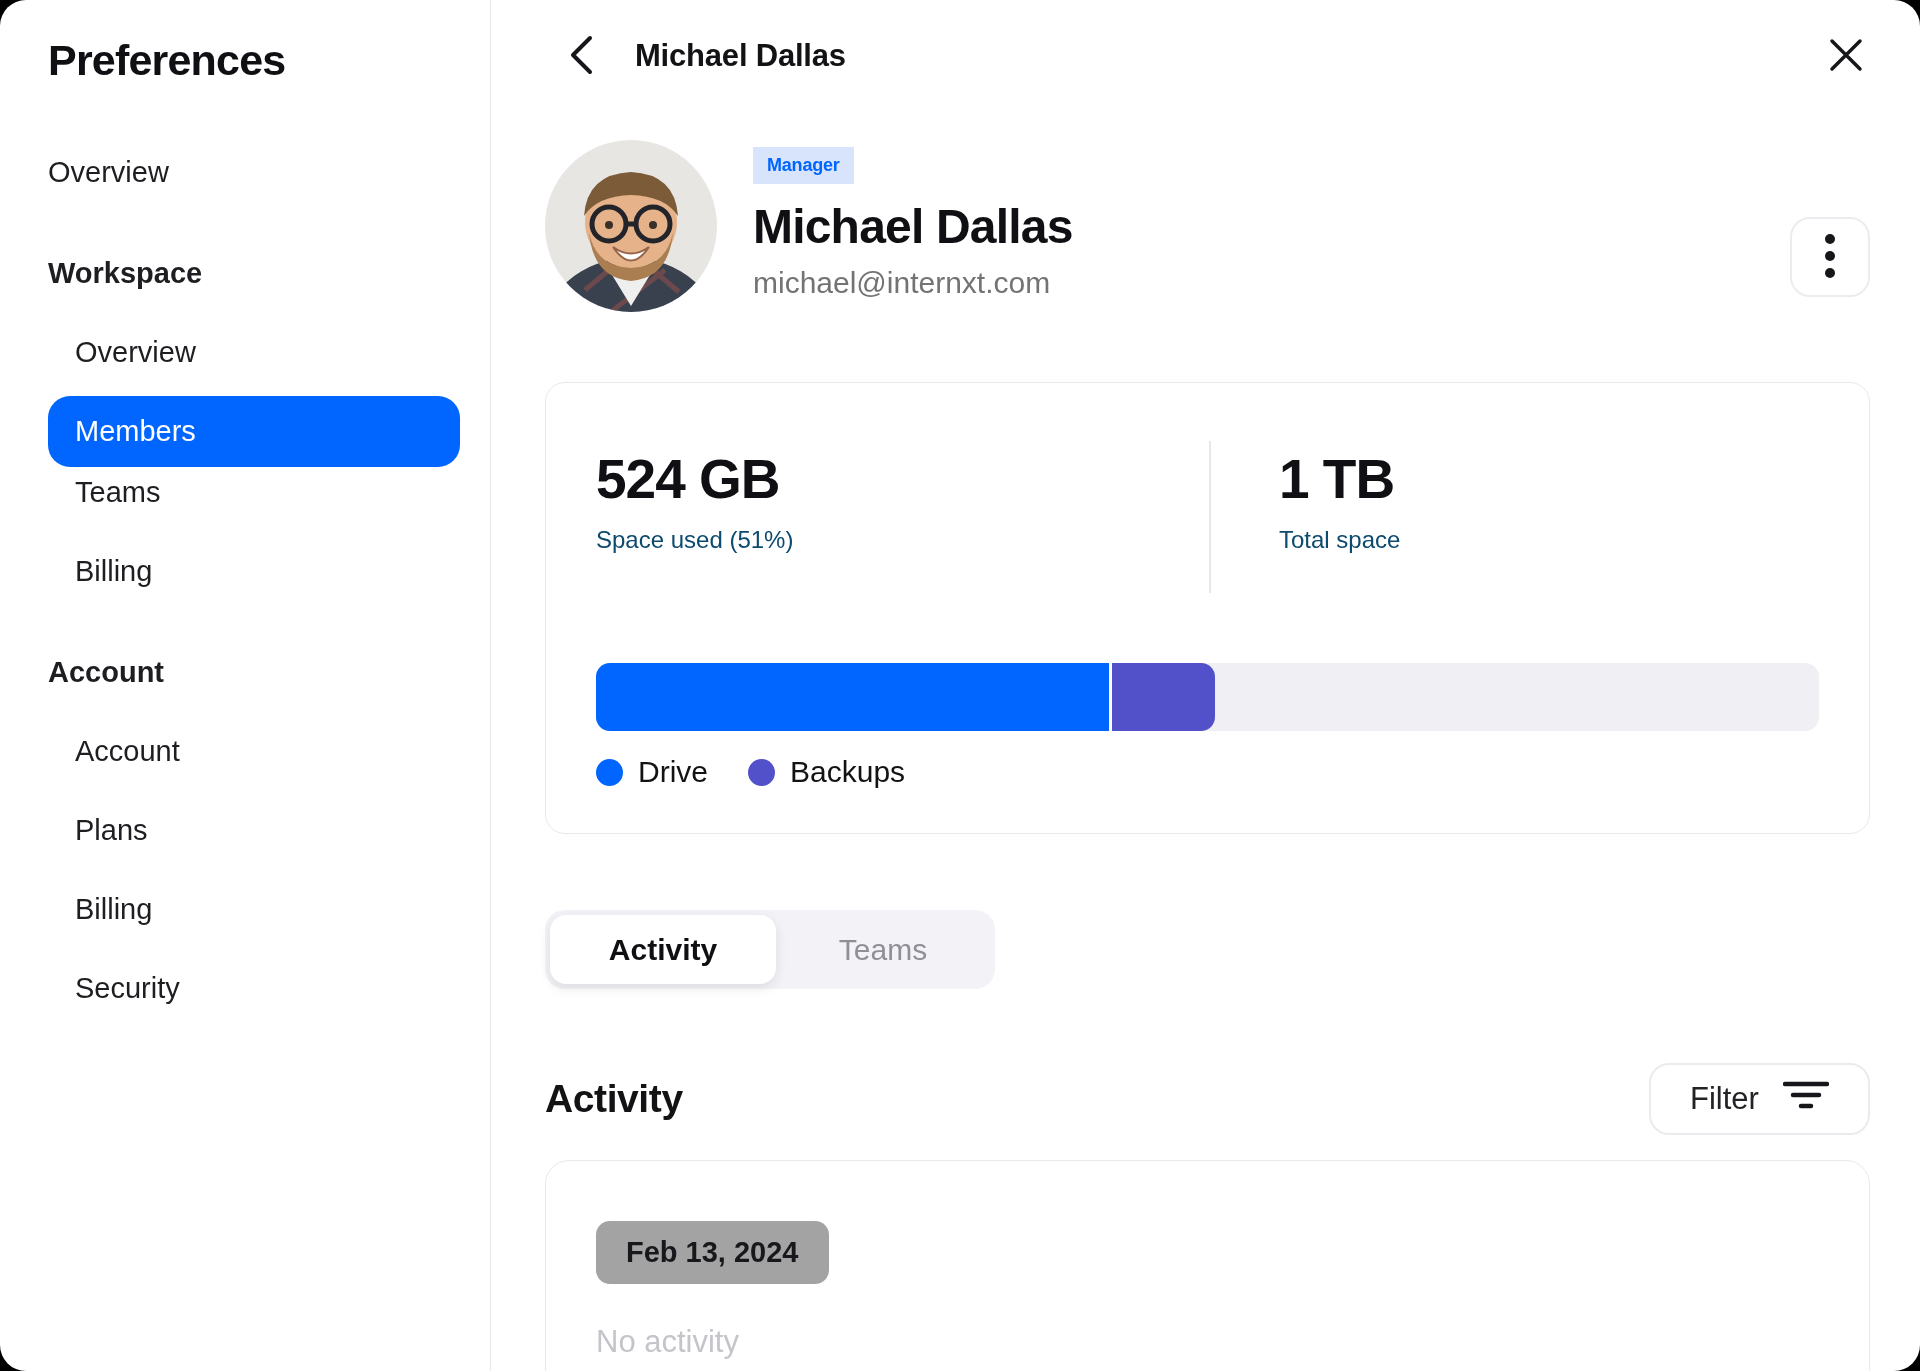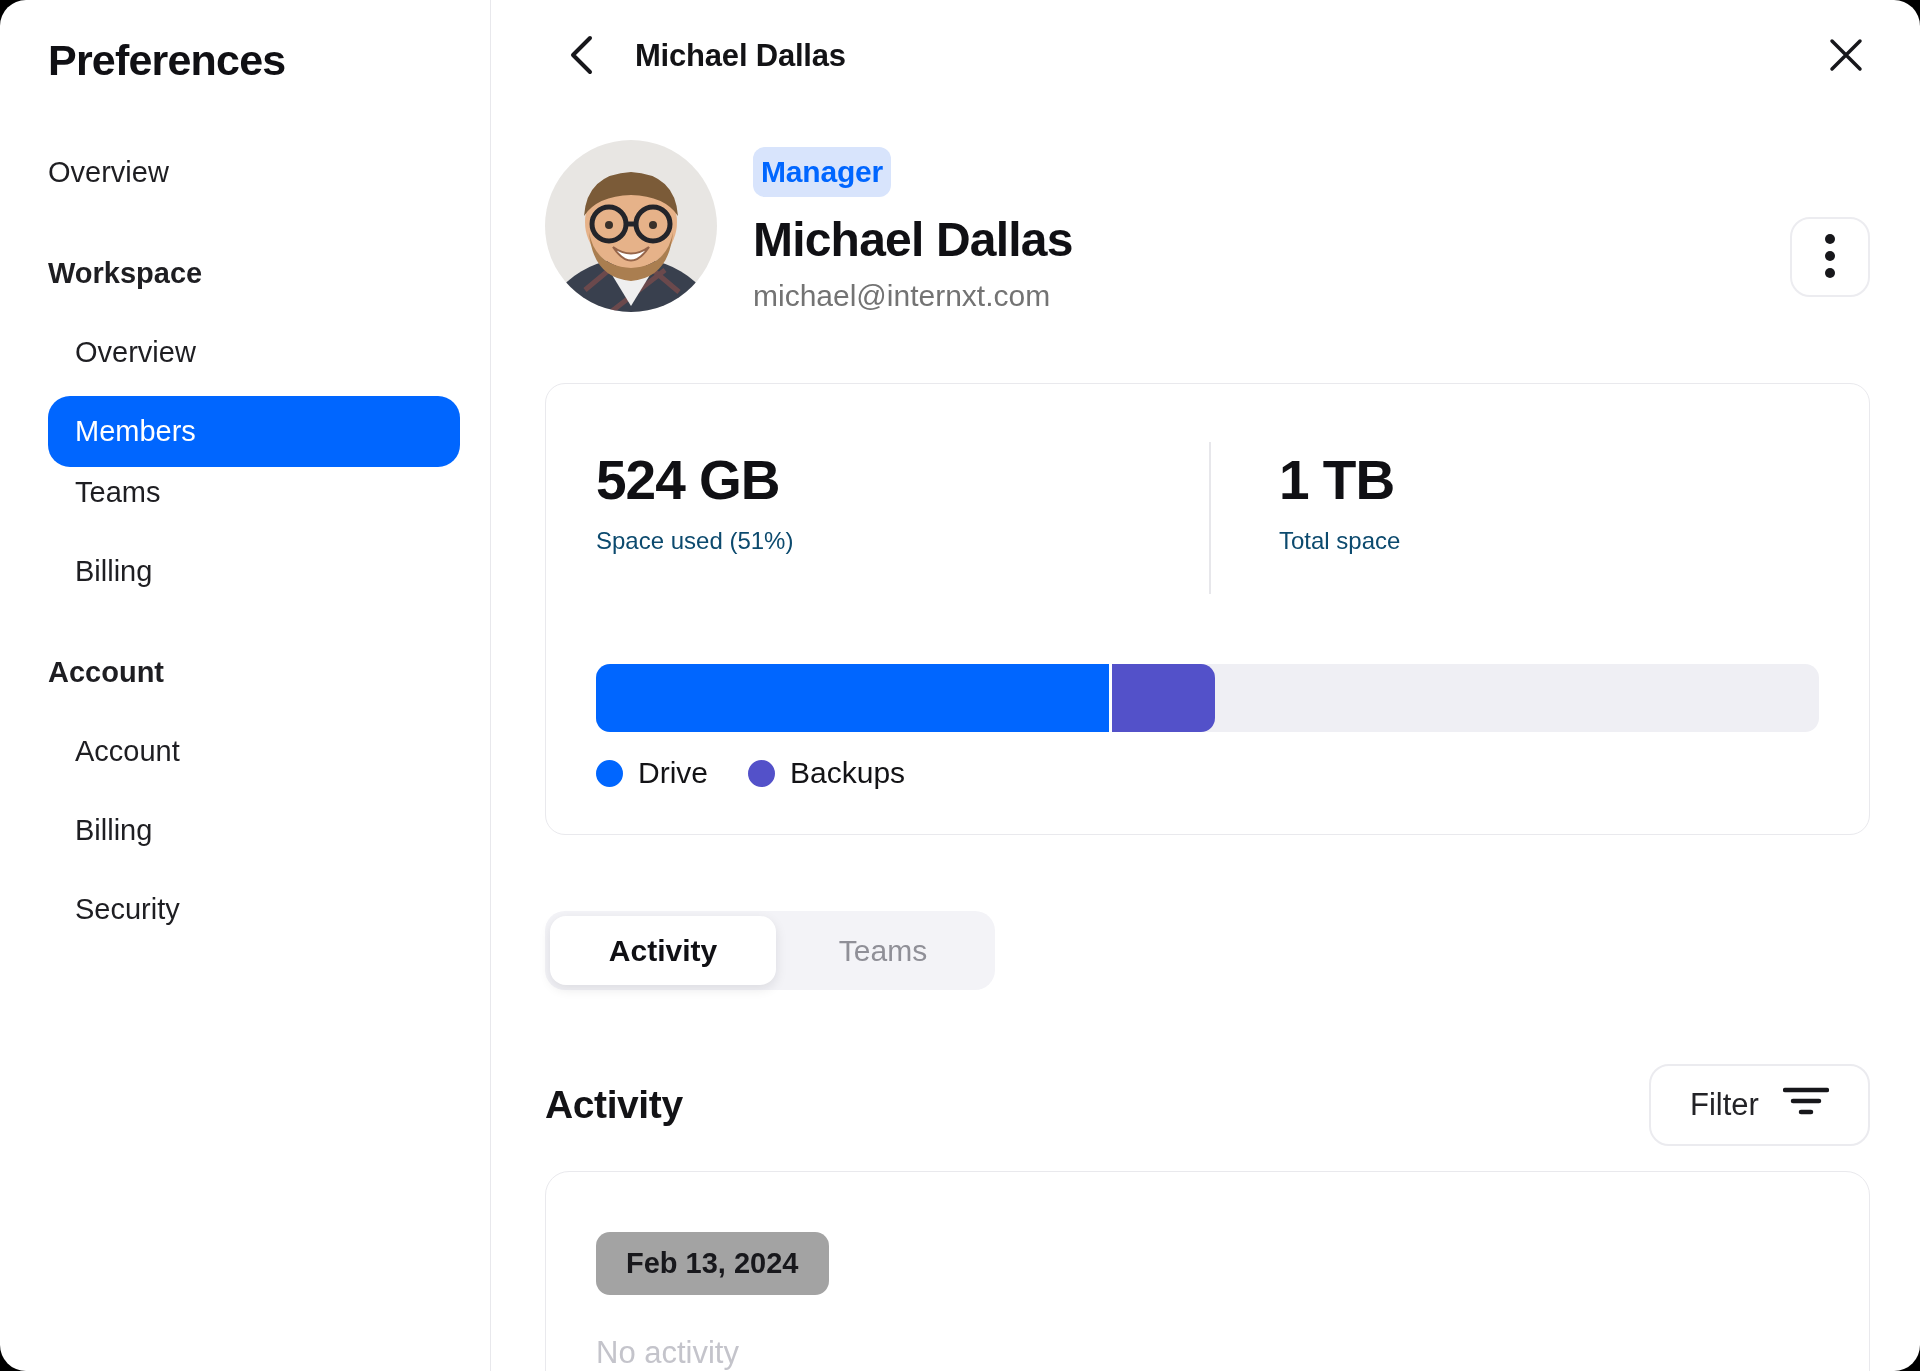--- a/index.html
+++ b/index.html
@@ -56,22 +56,22 @@
 
   .profile-row { margin-top: 34px; display: flex; align-items: flex-start; }
   .avatar {
     flex: 0 0 172px; width: 172px; height: 172px;
     border-radius: 50%; overflow: hidden;
   }
   .avatar svg { display: block; width: 100%; height: 100%; }
   .profile-info { margin-left: 36px; padding-top: 7px; }
   .badge {
     display: inline-block;
-    font-size: 30px; font-weight: 600;
-    padding: 8px 8px; border-radius: 12px;
+    font-size: 18px; font-weight: 600;
+    padding: 8px 14px; border-radius: 0;
     letter-spacing: -0.2px;
   }
   .member-name { font-size: 48px; font-weight: 700; margin-top: 15px; letter-spacing: -0.8px; color: #101014; }
   .member-email { font-size: 30px; color: #737373; margin-top: 12px; }
   .kebab-btn {
     margin-left: auto; margin-top: 77px;
     width: 80px; height: 80px;
     background: #fff; border: 2px solid #ECECF0; border-radius: 20px;
     display: flex; align-items: center; justify-content: center;
     cursor: pointer;
@@ -118,21 +118,21 @@
     width: 226px; background: #fff; border-radius: 16px;
     font-weight: 600; color: #101014;
     box-shadow: 0 4px 12px rgba(20,20,30,0.10);
   }
   .tab.inactive { flex: 1; color: #8F8F97; }
 
   
   .activity-row { margin-top: 74px; display: flex; align-items: center; justify-content: space-between; }
   .activity-heading { font-size: 39px; font-weight: 600; letter-spacing: -0.4px; }
   .filter-btn {
-    width: 221px; height: 82px;
+    width: 221px; height: 72px;
     background: #fff; border: 2px solid #EBEBEF; border-radius: 20px;
     display: flex; align-items: center; justify-content: center; gap: 24px;
     font-size: 31px; color: #232327; cursor: pointer;
     font-family: inherit;
   }
 
   .activity-card {
     margin-top: 25px;
     border: 1.5px solid #E9E9ED;
     border-radius: 24px;
@@ -156,20 +156,21 @@
     <h1 class="pref-title">Preferences</h1>
     <nav class="nav">
       <div class="nav-row">Overview</div>
       <div class="nav-row nav-section">Workspace</div>
       <div class="nav-row nav-sub">Overview</div>
       <div class="nav-row nav-sub active" style="background-color: rgb(0, 102, 255);">Members</div>
       <div class="nav-row nav-sub">Teams</div>
       <div class="nav-row nav-sub">Billing</div>
       <div class="nav-row nav-section">Account</div>
       <div class="nav-row nav-sub">Account</div>
+      <div class="nav-row nav-sub">Plans</div>
       <div class="nav-row nav-sub">Billing</div>
       <div class="nav-row nav-sub">Security</div>
     </nav>
   </aside>
 
   <section class="main">
 
     <div class="main-header">
       <button class="icon-btn back-btn">
         <span>

